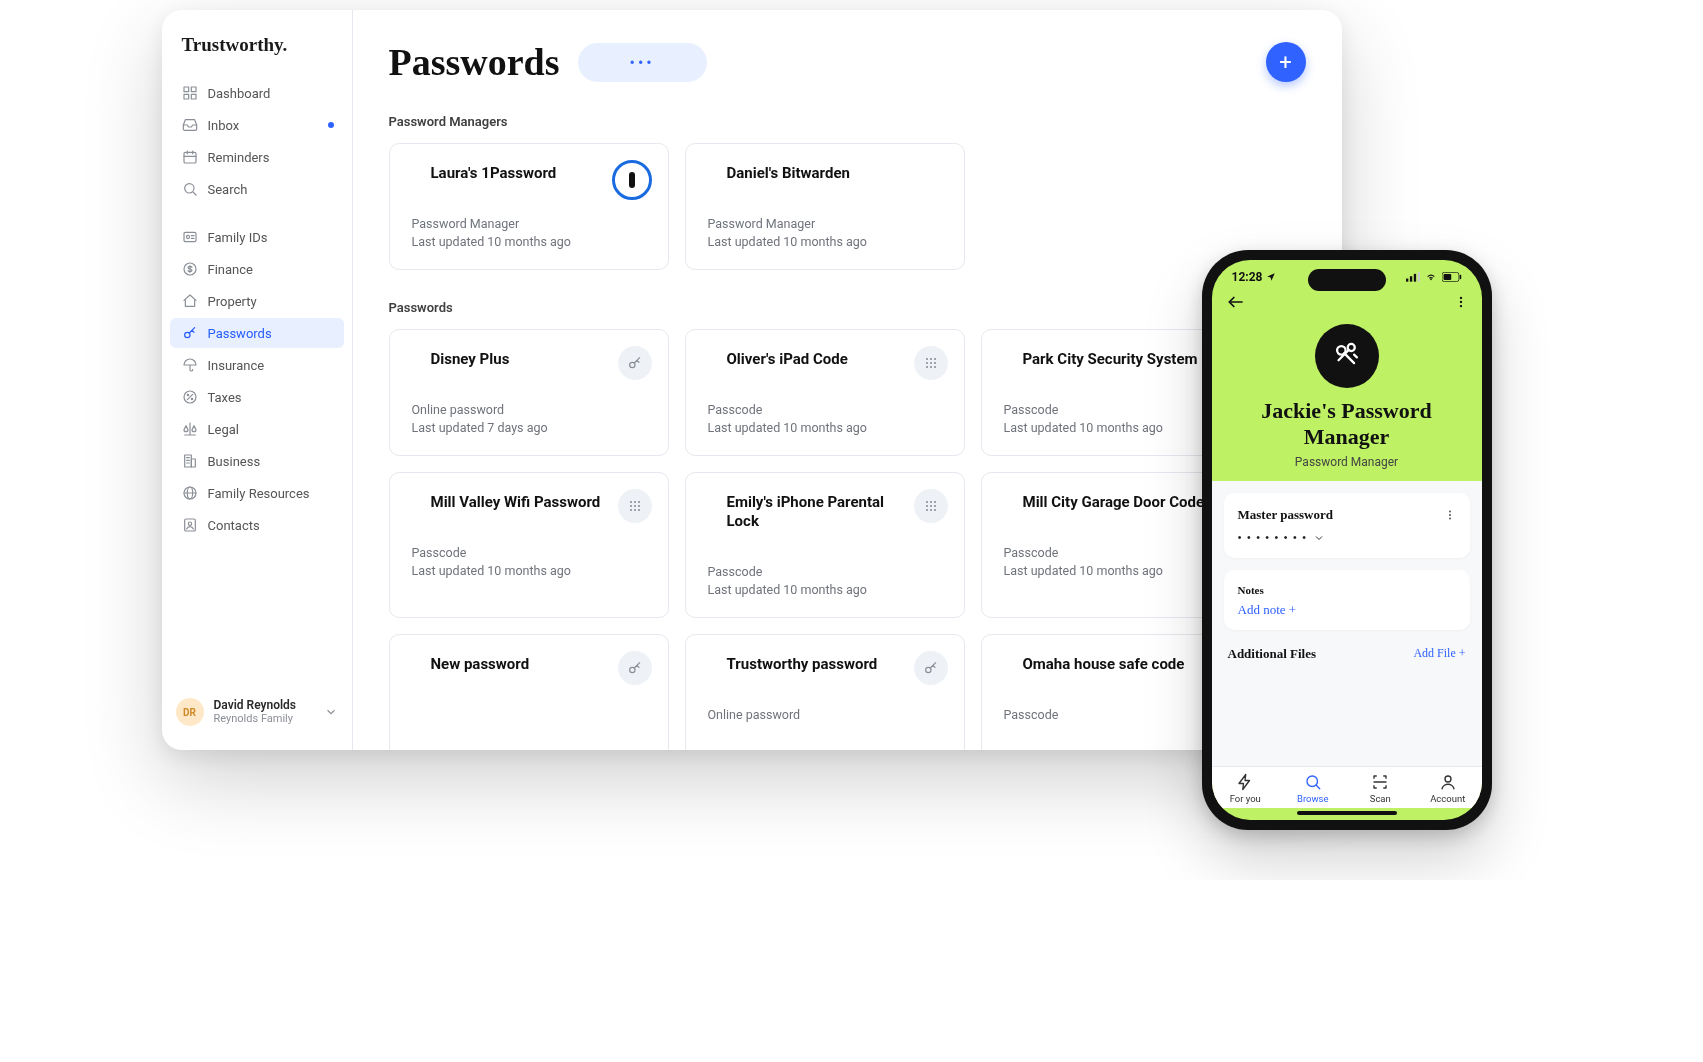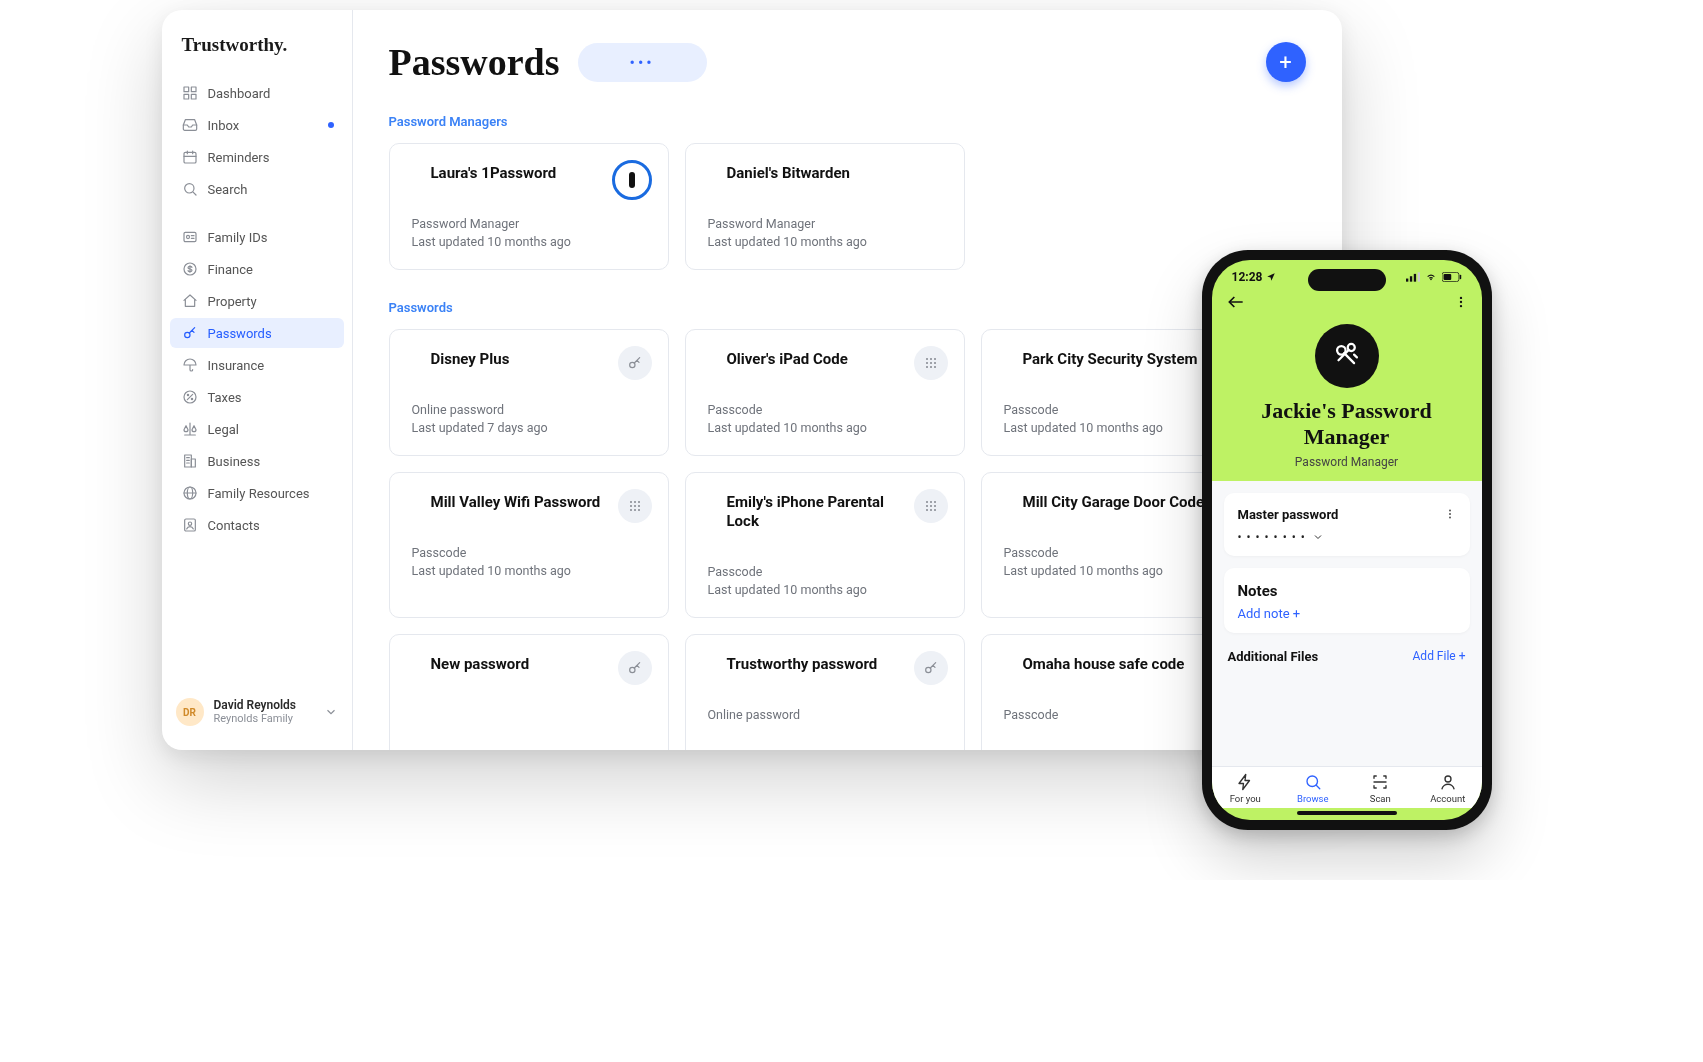--- a/index.html
+++ b/index.html
@@ -40,21 +40,21 @@
   .foot-text .name{font-size:12px;font-weight:600;color:#2a2a2a;text-align:center;}
   .foot-text .sub{font-size:11px;color:var(--gray-500);}
   .foot-chevron{margin-left:auto;color:var(--gray-500);}
 
   .main{flex:1;overflow:hidden;padding:30px 36px 0 36px;}
   .main-header{display:flex;align-items:center;margin-bottom:30px;}
   .page-title{font-family:Georgia,"Times New Roman",serif;font-size:38px;font-weight:600;color:#111;margin-right:18px;}
   .pill{background:var(--blue-50);border-radius:999px;padding:10px 52px;color:var(--blue-500);letter-spacing:3px;font-size:16px;}
   .add-btn{margin-left:auto;width:40px;height:40px;border-radius:50%;background:var(--blue-500);color:#fff;font-size:22px;display:flex;align-items:center;justify-content:center;box-shadow:0 4px 10px rgba(47,98,255,.35);cursor:pointer;}
 
-  .section-label{font-size:13px;font-weight:600;color:#3b82f6;margin:6px 0 14px;}
+  .section-label{font-size:13px;font-weight:600;color:#404040;margin:6px 0 14px;}
   .cards{display:grid;grid-template-columns:repeat(3,280px);gap:16px;margin-bottom:30px;}
   .card{border:1px solid var(--gray-200);border-radius:10px;padding:20px 22px 18px;position:relative;background:#fff;min-height:86px;}
   .card-title{font-size:15px;font-weight:700;color:#111;margin-bottom:32px;line-height:1.25;max-width:190px;padding-left:19px;}
   .card-meta{font-size:12.5px;color:var(--gray-600);line-height:1.45;}
   .card-badge{position:absolute;top:16px;right:16px;width:34px;height:34px;border-radius:50%;display:flex;align-items:center;justify-content:center;}
   .card-badge.gray{background:var(--gray-100);color:var(--gray-500);}
   .card-badge.blue-ring{border:3px solid #1a6be0;background:#fff;}
   .card-badge.blue-ring::after{content:"";width:6px;height:16px;border-radius:3px;background:#111;}
 
   
@@ -68,26 +68,26 @@
   .status-right{display:flex;gap:4px;align-items:center;font-size:11px;}
   .ph-header{display:flex;align-items:center;justify-content:space-between;padding:4px 14px 6px;}
   .ph-back{font-size:18px;color:#111;}
   .ph-menu{color:#111;}
 
   .ph-hero{display:flex;flex-direction:column;align-items:center;padding:6px 20px 12px;text-align:center;}
   .ph-hero-icon{width:64px;height:64px;border-radius:50%;background:#111;display:flex;align-items:center;justify-content:center;margin-bottom:10px;}
   .ph-hero-title{font-family:Georgia,serif;font-size:22px;font-weight:700;line-height:1.2;color:#111;}
   .ph-hero-sub{font-size:12px;color:#444;margin-top:4px;}
 
-  .ph-body{flex:1;background:var(--gray-50);padding:12px 12px 0;overflow:hidden;}
+  .ph-body{flex:1;background:var(--gray-50);padding:12px 12px 0;overflow:hidden;font-family:Liberation Serif, serif;}
   .ph-card{background:#fff;border-radius:10px;box-shadow:0 1px 3px rgba(0,0,0,.04);padding:14px 14px 12px;margin-bottom:12px;}
   .ph-row{display:flex;align-items:center;justify-content:space-between;}
   .ph-card-title{font-size:13px;font-weight:700;color:#111;}
   .ph-dots-mask{font-size:12px;letter-spacing:1px;color:#222;margin-top:8px;display:flex;align-items:center;gap:6px;}
-  .ph-card-sub{font-size:15px;font-weight:700;color:#111;margin-bottom:6px;}
+  .ph-card-sub{font-size:11px;font-weight:700;color:#111;margin-bottom:6px;}
   .ph-link{font-size:13px;color:var(--blue-500);}
   .ph-section-row{display:flex;justify-content:space-between;align-items:center;padding:4px 4px 0;}
   .ph-section-row .lbl{font-size:13px;font-weight:700;color:#111;}
   .ph-section-row .act{font-size:12px;color:var(--blue-500);}
 
   .ph-tabbar{display:flex;border-top:1px solid var(--gray-200);background:#fff;}
   .ph-tab{flex:1;display:flex;flex-direction:column;align-items:center;gap:2px;padding:6px 0 4px;font-size:9.5px;color:#333;}
   .ph-tab.active{color:var(--blue-500);}
   .ph-tab svg{width:18px;height:18px;}
   .home-ind{height:4px;width:100px;background:#111;border-radius:4px;margin:3px auto 5px;}

